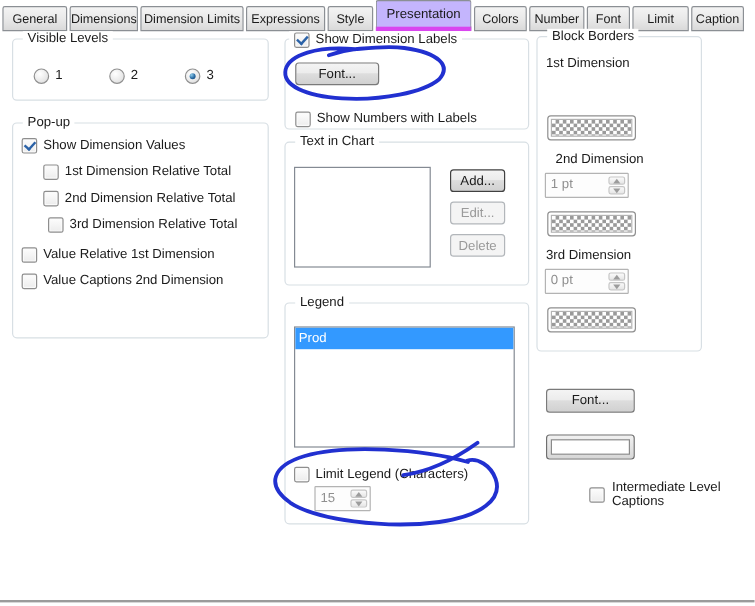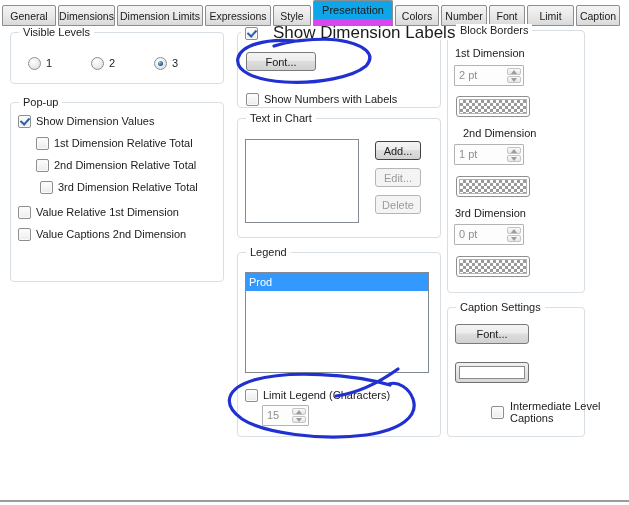--- a/index.html
+++ b/index.html
@@ -9,21 +9,21 @@
   }
   
   .tabbar { position:absolute; left:2px; top:0; height:26px; display:flex; gap:2px; align-items:flex-end; }
   .tab {
     height:21px; display:flex; align-items:center; justify-content:center;
     font-size:10.5px; white-space:nowrap; overflow:hidden; box-sizing:border-box;
     background:linear-gradient(#f4f4f4, #e8e8e8 55%, #d9d9d9);
     border:1px solid #8b8f94; border-radius:2px 2px 0 0; cursor:default;
   }
   .tab.active {
-    height:26px; background:#0ea5e9; border-bottom:7px solid #d946ef;
+    height:26px; background:#c4b5fd; border-bottom:4px solid #d946ef;
     z-index:2; font-size:11px;
   }
   
   .group { position:absolute; border:1px solid #d8dfe4; border-radius:4px; box-sizing:border-box; }
   .group-label {
     position:absolute; top:-7px; left:8px; background:#fff; padding:0 4px;
     font-size:11px; color:#1b1b1b; white-space:nowrap; line-height:13px;
   }
   
   .check-item { position:absolute; display:flex; align-items:center; gap:5px; font-size:11px; height:14px; white-space:nowrap; }
@@ -70,21 +70,21 @@
   .spin-btn.down::after { border-top:4px solid #9c9c9c; }
   
   .hatch-btn { position:absolute; border:1px solid #8f8f8f; border-radius:3px; background:#fff; padding:2px; box-sizing:border-box; }
   .hatch { width:100%; height:100%; box-sizing:border-box; border:1px solid #b3b3b3;
     background:repeating-conic-gradient(#9a9a9a 0% 25%, #ffffff 0% 50%); background-size:6px 6px; }
   .color-btn { position:absolute; border:1px solid #6f6f6f; border-radius:3px;
     background:linear-gradient(#f1f1f1,#d7d7d7); padding:3px; box-sizing:border-box; }
   .swatch { width:100%; height:100%; background:#ffffff; border:1px solid #8a8a8a; box-sizing:border-box; }
   
   .plain-label { position:absolute; font-size:11px; white-space:nowrap; }
-  .legend-check { position:absolute; background:#fff; padding:0 4px; display:flex; gap:15px; align-items:center; z-index:2; font-size:17px; height:14px; white-space:nowrap; }
+  .legend-check { position:absolute; background:#fff; padding:0 4px; display:flex; gap:5px; align-items:center; z-index:2; font-size:11px; height:14px; white-space:nowrap; }
   .twoline { position:absolute; display:flex; align-items:center; gap:6px; font-size:11px;margin-left:38px; }
   .twoline .wrap { width:94px; line-height:12px; white-space:normal; }
   .divider { position:absolute; left:0; top:500px; width:629px; height:2px; background:#9b9b9b; }
   #ink { position:absolute; left:0; top:0; z-index:40; pointer-events:none; }
 </style>
 </head>
 <body>
 
 <div id="canvas">
 
@@ -180,27 +180,20 @@
     <span class="spin-btns">
       <span class="spin-btn up"></span>
       <span class="spin-btn down"></span>
     </span>
   </div>
 
   <div class="group" style="left:447px; top:30px; width:138px; height:263px;">
     <span class="group-label">Block Borders</span>
   </div>
   <span class="plain-label" style="left:455px; top:47px;">1st Dimension</span>
-  <div class="spinner" style="left:454px; top:65px; width:70px; height:21px;">
-    <span class="value">2 pt</span>
-    <span class="spin-btns">
-        <span class="spin-btn up"></span>
-        <span class="spin-btn down"></span>
-      </span>
-  </div>
   <div class="hatch-btn" style="left:456px; top:96px; width:74px; height:21px;">
     <div class="hatch"></div>
   </div>
 
   <span class="plain-label" style="left:463px; top:127px;">2nd Dimension</span>
   <div class="spinner" style="left:454px; top:144px; width:70px; height:21px;">
     <span class="value">1 pt</span>
     <span class="spin-btns">
         <span class="spin-btn up"></span>
         <span class="spin-btn down"></span>
@@ -215,23 +208,20 @@
     <span class="value">0 pt</span>
     <span class="spin-btns">
         <span class="spin-btn up"></span>
         <span class="spin-btn down"></span>
       </span>
   </div>
   <div class="hatch-btn" style="left:456px; top:256px; width:74px; height:21px;">
     <div class="hatch"></div>
   </div>
 
-  <div class="group" style="left:447px; top:307px; width:138px; height:130px;">
-    <span class="group-label">Caption Settings</span>
-  </div>
   <div class="btn" style="left:455px; top:324px; width:74px; height:20px;">Font...</div>
   <div class="color-btn" style="left:455px; top:362px; width:74px; height:21px;">
     <div class="swatch"></div>
   </div>
   <div class="twoline" style="left:453px; top:400px; width:120px;">
     <span class="checkbox"></span>
     <span class="wrap">Intermediate Level Captions</span>
   </div>
 
   <div class="divider"></div>

